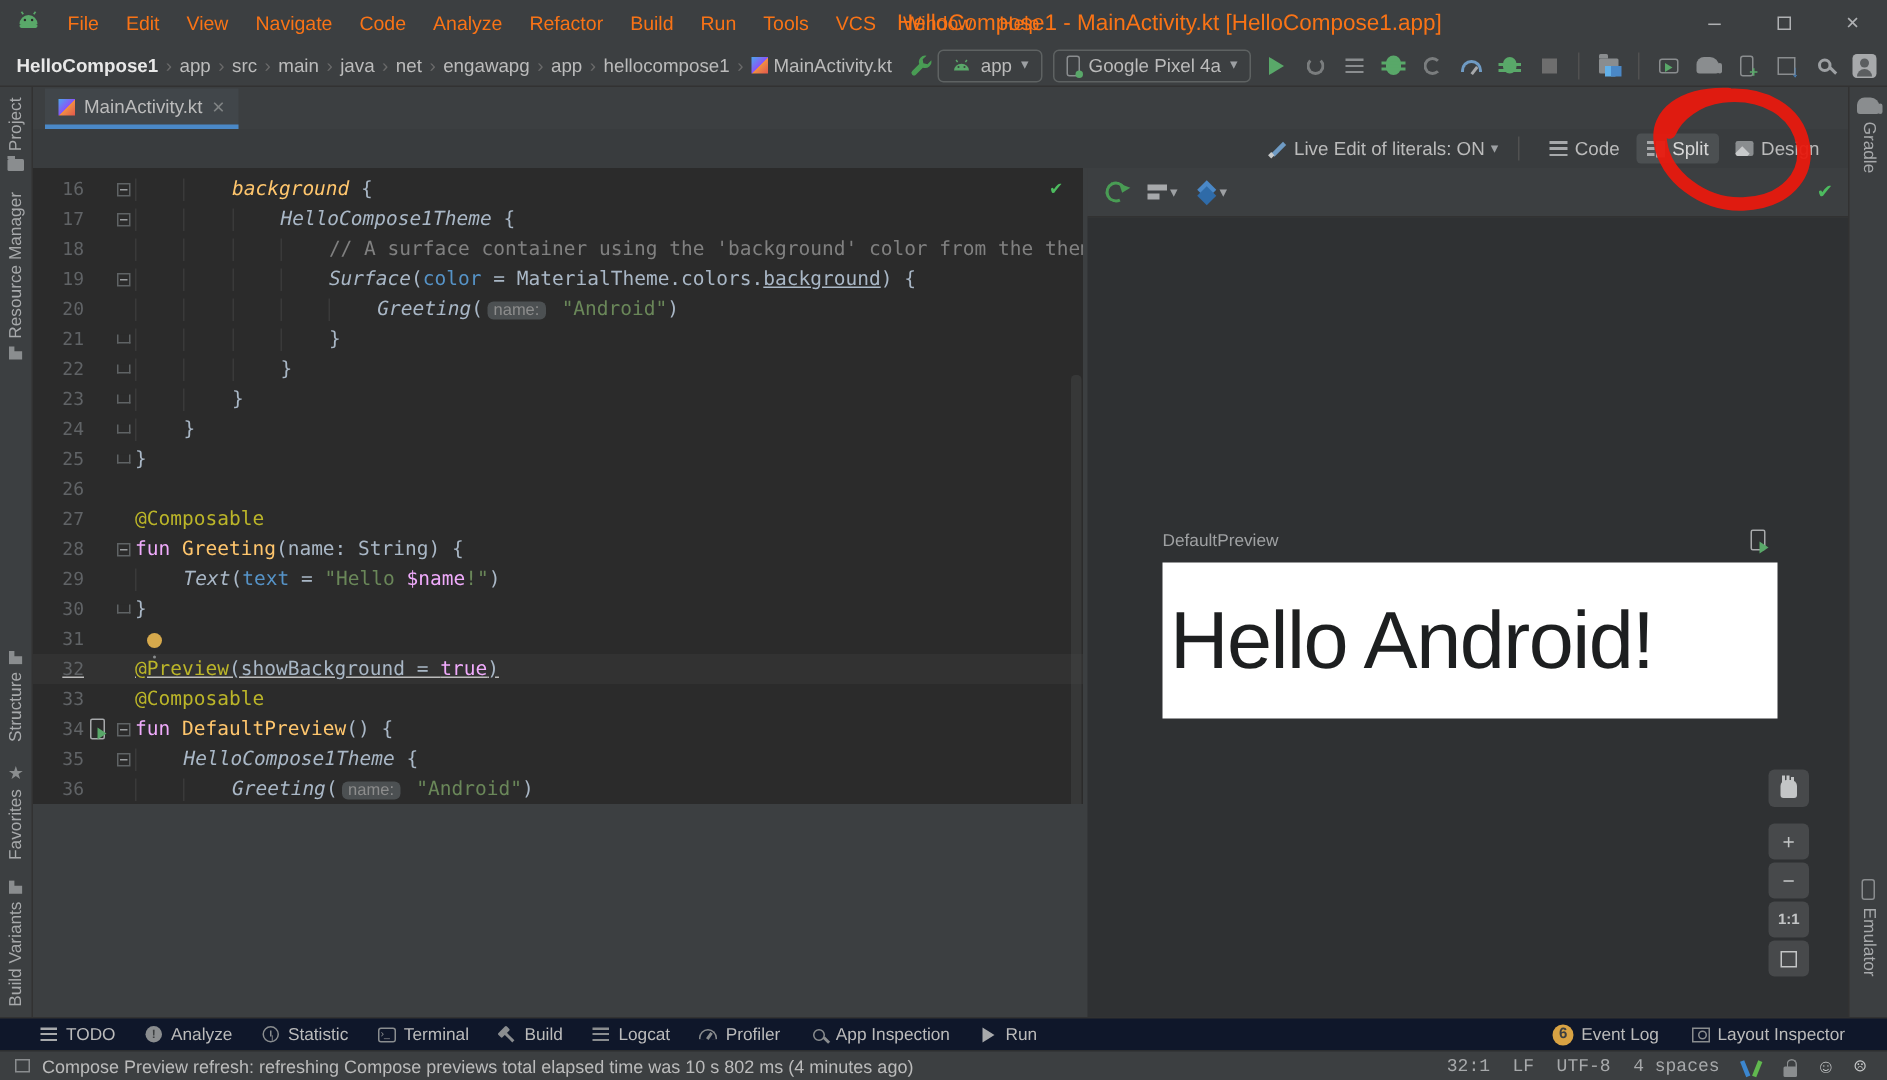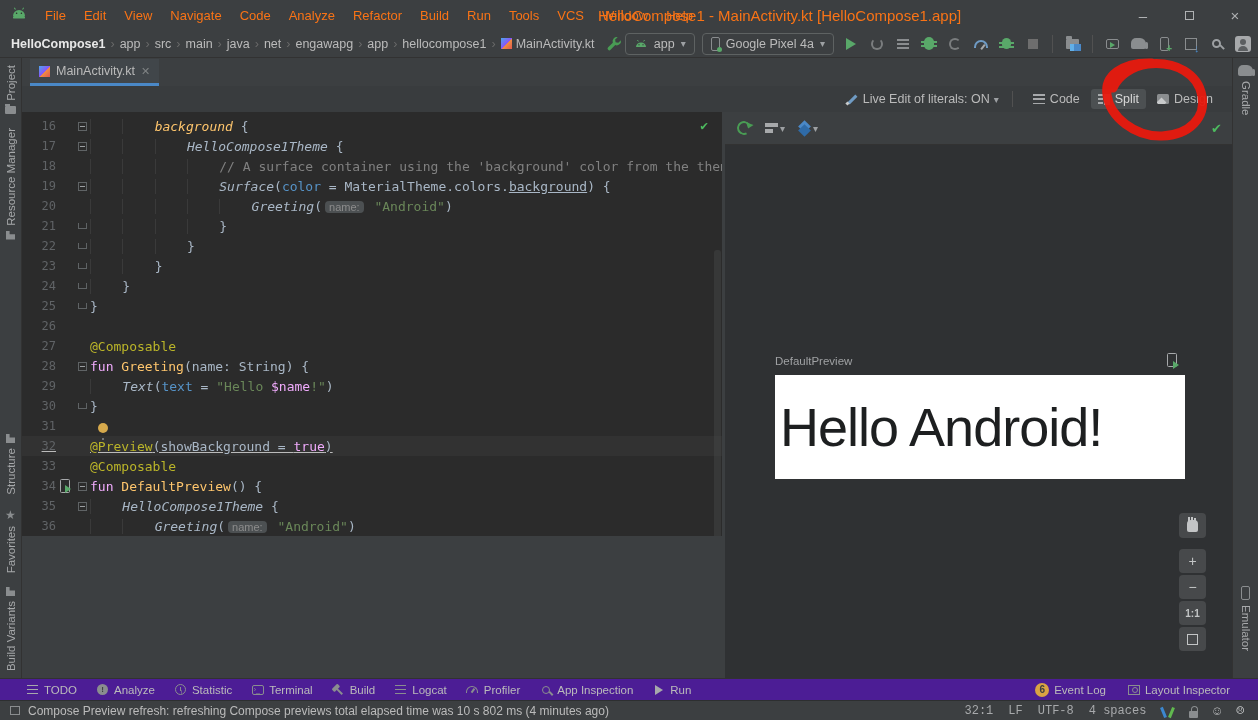--- a/index.html
+++ b/index.html
@@ -129,21 +129,21 @@
   #pv-box .hello { font-size:54px; color:#1D1F20; letter-spacing:-1px; line-height:1; white-space:nowrap; }
   #pv-hand { position:absolute; right:26px; top:368px; width:27px; height:25px; background:#47494B; border-radius:4px; display:flex; align-items:center; justify-content:center; }
   .handicon { width:11px; height:12px; background:#C3C5C6; border-radius:4px 4px 2px 2px; position:relative; }
   .handicon::before { content:""; position:absolute; top:-3px; left:1px; width:2px; height:5px; background:#C3C5C6; box-shadow:3px 0 0 #C3C5C6,6px 1px 0 #C3C5C6; }
   #pv-zoom { position:absolute; right:26px; top:404px; display:flex; flex-direction:column; gap:2px; }
   .zbtn { width:27px; height:24px; background:#47494B; border-radius:4px; display:flex; align-items:center; justify-content:center; color:#C3C5C6; font-size:14px; }
   .zbtn.small { font-size:10px; font-weight:bold; }
   .fitbox { width:11px; height:11px; border:1.5px solid #C3C5C6; position:relative; }
 
   
-  #toolwinbar { position:absolute; left:0; top:678px; width:1258px; height:22px; background:#4c1d95; border-top:1px solid #323232; display:flex; align-items:center; padding-left:26px; gap:19px; font-size:11.5px; color:#BBBBBB; }
+  #toolwinbar { position:absolute; left:0; top:678px; width:1258px; height:22px; background:#0f172a; border-top:1px solid #323232; display:flex; align-items:center; padding-left:26px; gap:19px; font-size:11.5px; color:#BBBBBB; }
   .twitem { display:flex; align-items:center; gap:5px; }
   .twi { display:inline-flex; width:13px; height:13px; align-items:center; justify-content:center; position:relative; }
   .i-todo { width:11px; height:9px; background:repeating-linear-gradient(180deg,#A7A9AB 0 1.5px,transparent 1.5px 3.8px); }
   .i-problems { width:11px; height:11px; border-radius:50%; background:#8A8D8F; color:#3C3F41; font-size:8px; font-weight:bold; display:flex; align-items:center; justify-content:center; }
   .i-clock { width:11px; height:11px; border:1.4px solid #8A8D8F; border-radius:50%; position:relative; }
   .i-clock::after { content:""; position:absolute; left:4px; top:2px; width:1.4px; height:4px; background:#8A8D8F; box-shadow:1px 3px 0 -0.2px #8A8D8F; }
   .i-term { width:12px; height:10px; border:1.4px solid #8A8D8F; border-radius:2px; color:#8A8D8F; font-size:7px; line-height:7px; padding-left:1px; }
   .i-hammer { width:12px; height:12px; position:relative; transform:rotate(-45deg); }
   .i-hammer::before { content:""; position:absolute; left:2px; top:1px; width:8px; height:4px; background:#8A8D8F; border-radius:1px; }
   .i-hammer::after { content:""; position:absolute; left:5px; top:4px; width:2px; height:8px; background:#8A8D8F; }

